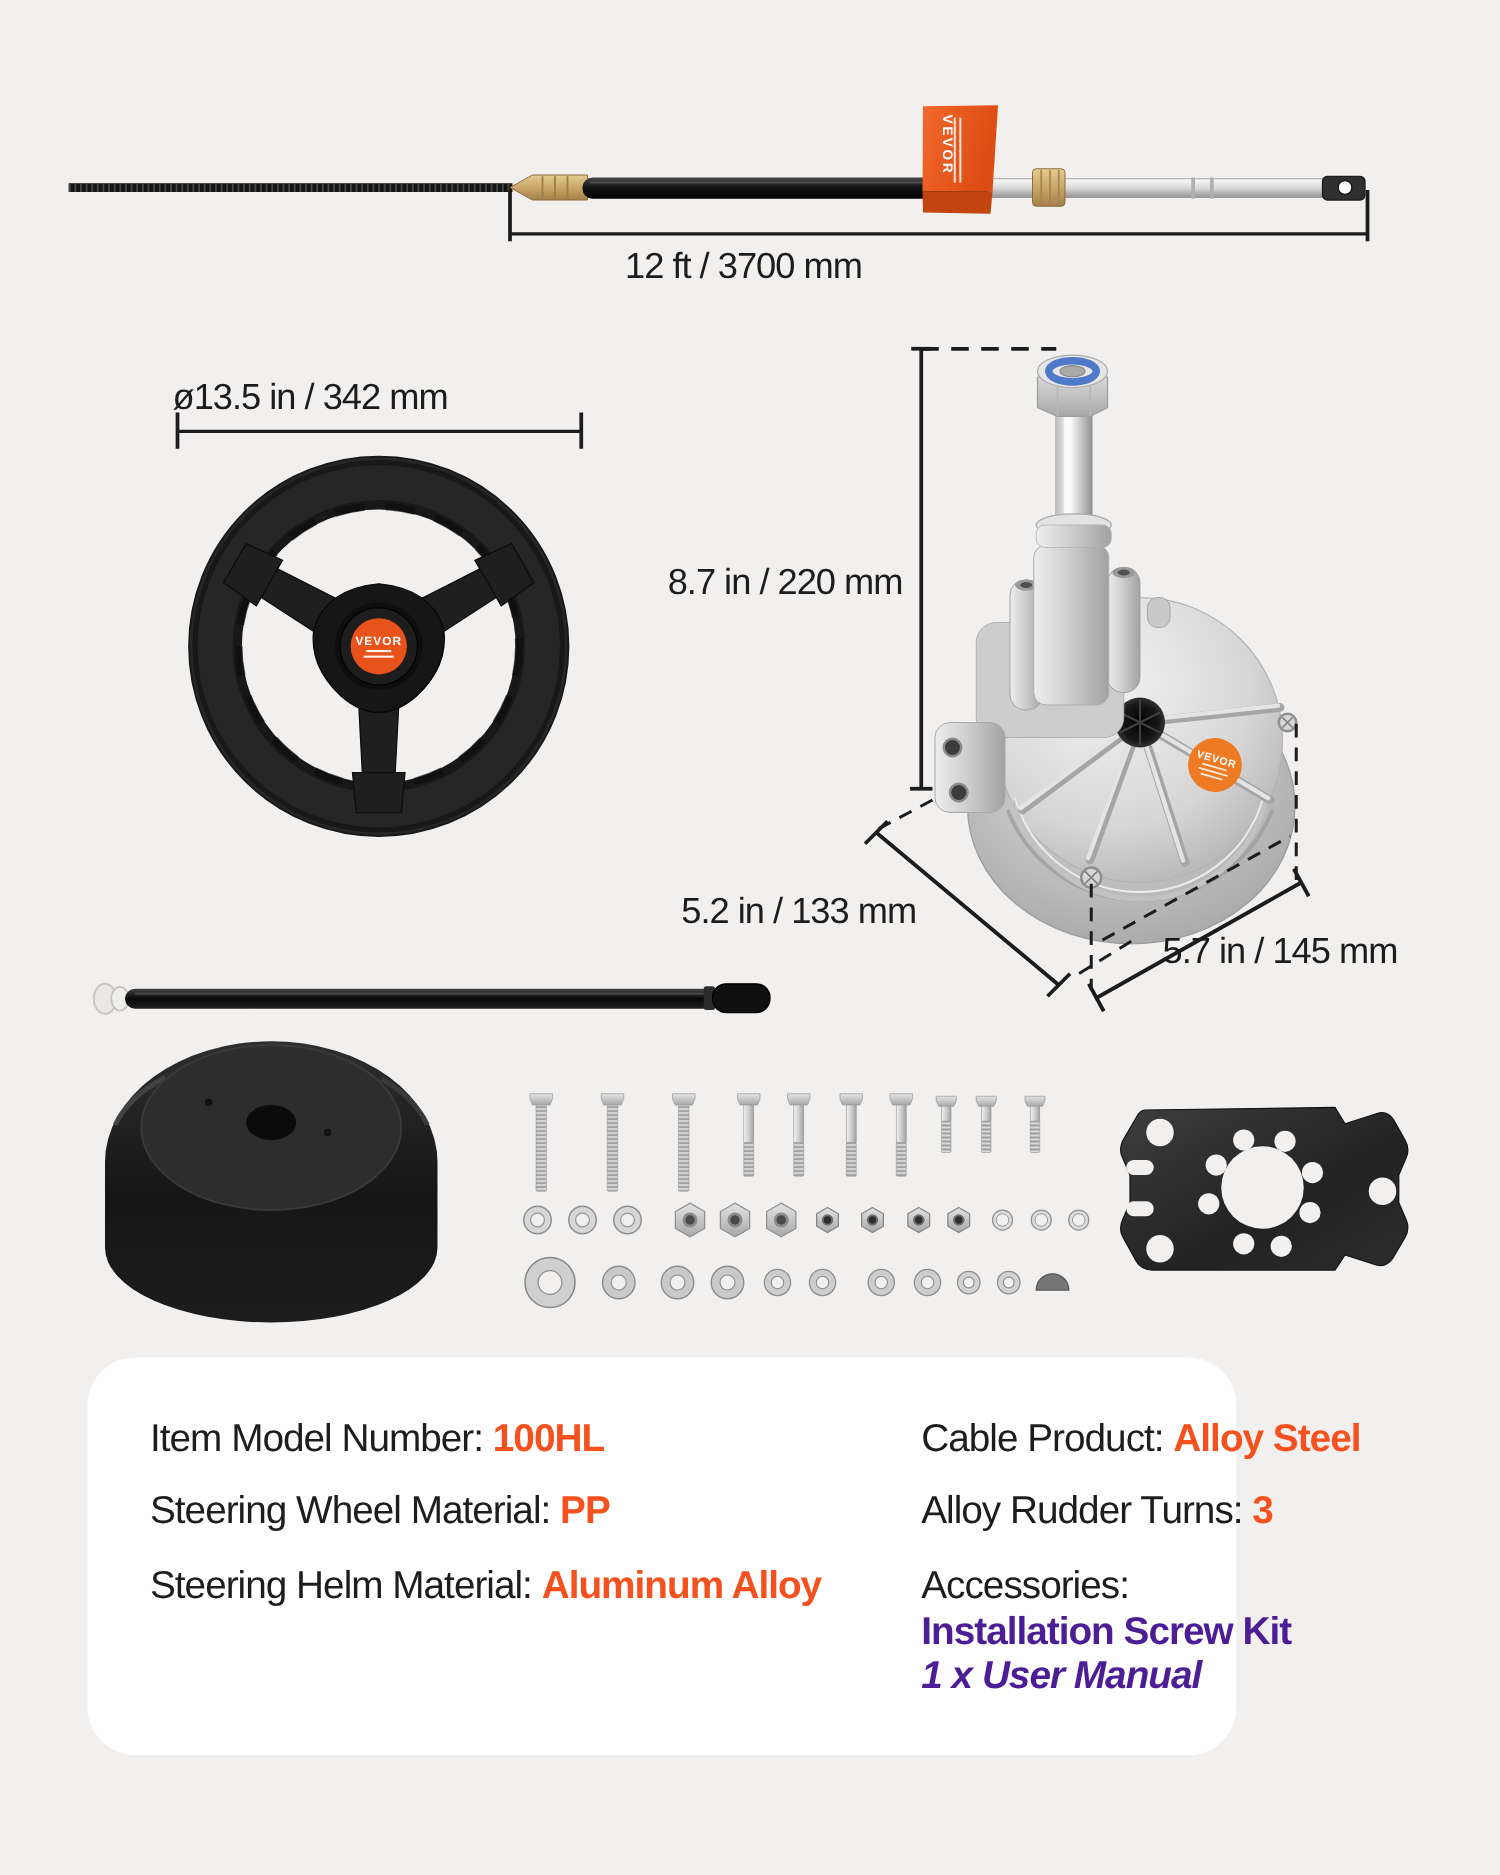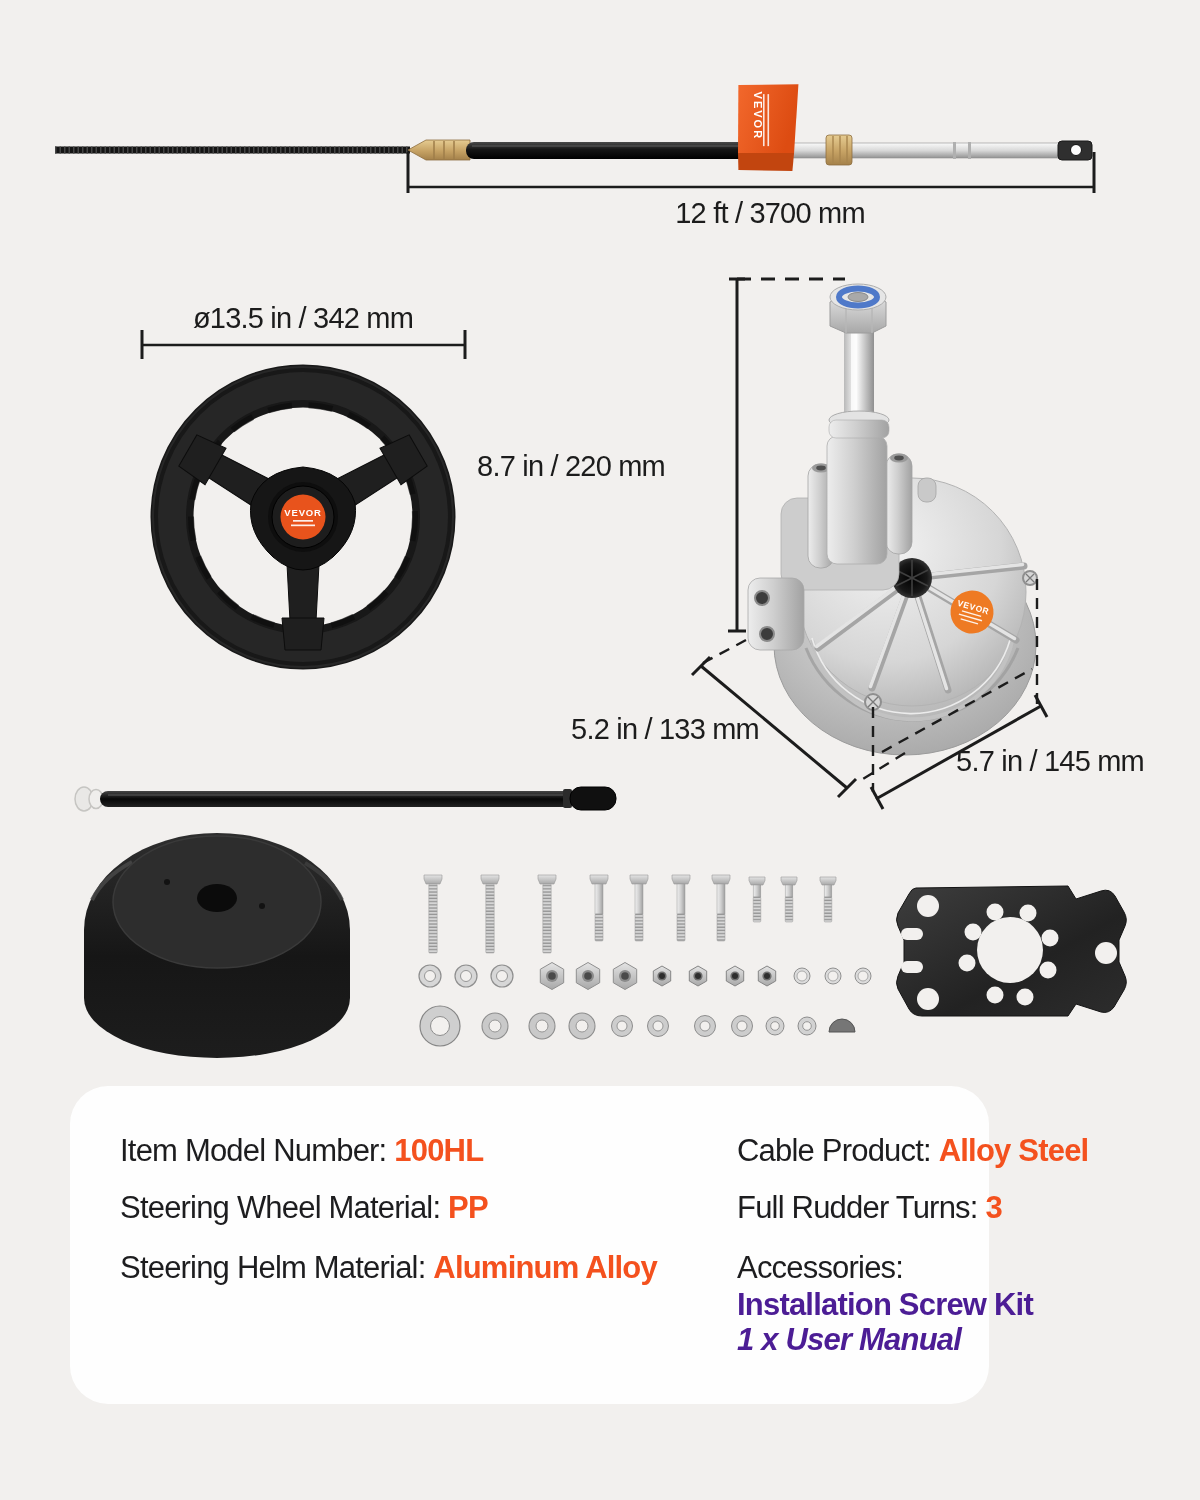--- a/index.html
+++ b/index.html
@@ -1,21 +1,21 @@
 <!DOCTYPE html>
 <html><head>
 <meta charset="utf-8">
 <style>
   html,body{margin:0;padding:0;background:#e4e2e0;}
   .stage{position:relative;width:1200px;height:1500px;background:#f2f0ee;overflow:hidden;
          font-family:"Liberation Sans",sans-serif;}
   svg.layer{position:absolute;left:0;top:0;}
   .dim{position:absolute;color:#1c1c1c;font-size:29px;letter-spacing:-0.8px;white-space:nowrap;}
-  .dim.c{text-align:center;}
-  .dim.r{text-align:center;}
+  .dim.c{text-align:left;}
+  .dim.r{text-align:right;}
   .spec-card{position:absolute;left:70px;top:1086px;width:919px;height:318px;
              background:#fefefe;border-radius:38px;}
   .spec-row{position:absolute;font-size:31px;letter-spacing:-0.8px;line-height:37px;white-space:nowrap;}
   .spec-row .lab{color:#1d1d1f;font-weight:500;}
   .spec-row .val{color:#f4511e;font-weight:700;}
   .acc-line{position:absolute;font-size:31px;letter-spacing:-0.8px;line-height:37px;
             color:#4c1d95;font-weight:700;white-space:nowrap;}
 </style>
 </head>
 <body>
@@ -402,21 +402,21 @@
   <div class="spec-row" style="left:50px;top:103px;">
     <span class="lab">Steering Wheel Material:</span>
     <span class="val">PP</span>
   </div>
 
   <div class="spec-row" style="left:667px;top:46px;">
     <span class="lab">Cable Product:</span>
     <span class="val">Alloy Steel</span>
   </div>
   <div class="spec-row" style="left:667px;top:103px;">
-    <span class="lab">Full Rudder Turns:</span>
+    <span class="lab">Alloy Rudder Turns:</span>
     <span class="val">3</span>
   </div>
   <div class="spec-row" style="left:667px;top:163px;">
     <span class="lab">Accessories:</span>
   </div>
   <div class="acc-line" style="left:667px;top:200px;">Installation Screw Kit</div>
   <div class="acc-line" style="left:667px;top:235px;font-style:italic;">1 x User Manual</div>
 </div>
 
 </div>

